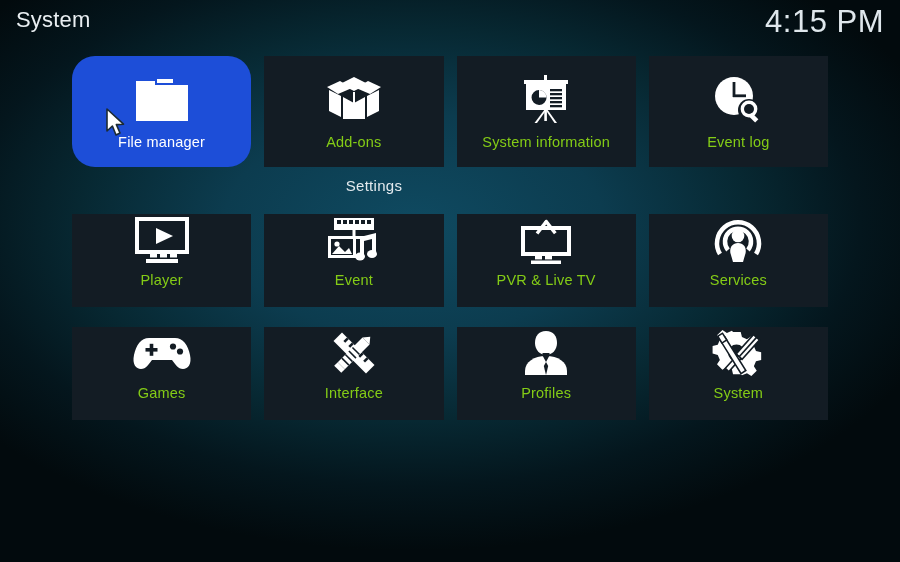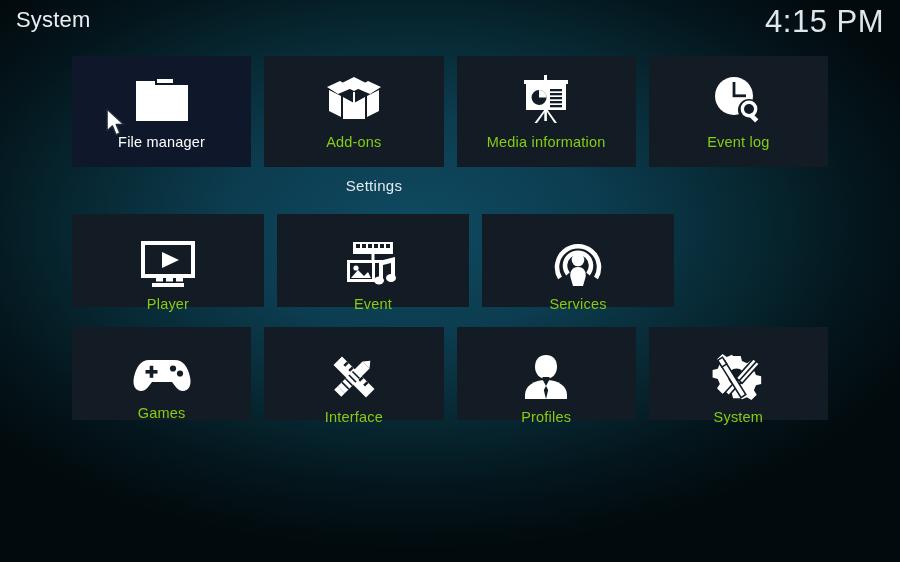--- a/index.html
+++ b/index.html
@@ -69,23 +69,24 @@
     width: 192px;
     background: #131c24;
     display: flex;
     flex-direction: column;
     align-items: center;
     justify-content: flex-start;
     box-sizing: border-box;
     cursor: pointer;
   }
   .tile.row1 { height: 111px; padding-top: 18px; }
-  .tile.rowN { height: 93px; padding-top: 26px; }
+  .tile.rowN { height: 93px; padding-top: 2px; }
   .tile.focused {
-    background: #0f172a;
+    background: #1d4ed8;
+    border-radius: 23px;
   }
   .tile-icon {
     width: 64px;
     height: 52px;
     display: flex;
     align-items: center;
     justify-content: center;
   }
   .tile.rowN .tile-icon { height: 48px; }
   .tile-icon svg { display: block; }
@@ -173,21 +174,21 @@
             <rect x="31" y="14" width="12" height="2.3" fill="#131c24"></rect>
             <rect x="31" y="18" width="12" height="2.3" fill="#131c24"></rect>
             <rect x="31" y="22" width="12" height="2.3" fill="#131c24"></rect>
             <rect x="31" y="26" width="12" height="2.3" fill="#131c24"></rect>
             <rect x="31" y="30" width="12" height="2.3" fill="#131c24"></rect>
             <path fill="#ffffff" d="M26 34 L28 34 L18 48 L15.5 48 Z"></path>
             <path fill="#ffffff" d="M26 34 L28 34 L38 48 L35.5 48 Z"></path>
             <rect x="25.3" y="33" width="2.6" height="13" fill="#ffffff"></rect>
           </svg>
         </span>
-        <span class="tile-label">Media information</span>
+        <span class="tile-label">System information</span>
       </div>
 
       <div class="tile row1">
         <span class="tile-icon">
           <svg width="54" height="50" viewBox="0 0 54 50">
             <circle cx="23" cy="21" r="19" fill="#ffffff"></circle>
             <rect x="21.6" y="7" width="2.8" height="15" fill="#131c24"></rect>
             <rect x="22" y="19.4" width="13" height="2.8" fill="#131c24"></rect>
             <circle cx="38" cy="35" r="11" fill="#131c24"></circle>
             <circle cx="38" cy="34" r="8.4" fill="#ffffff"></circle>
@@ -237,20 +238,33 @@
             <circle cx="13" cy="28" r="2.6" fill="#ffffff"></circle>
             <path fill="#ffffff" d="M8 38 L15 30 L21 36 L25 32 L28 38 Z"></path>
             <path fill="#ffffff" d="M36 21 L52 17 L52 38 L48 38 L48 23 L40 25 L40 40 L36 40 Z"></path>
             <ellipse cx="36" cy="40.5" rx="5" ry="4" fill="#ffffff"></ellipse>
             <ellipse cx="48" cy="38" rx="5" ry="4" fill="#ffffff"></ellipse>
           </svg>
         </span>
         <span class="tile-label">Event</span>
       </div>
 
+      <div class="tile rowN">
+        <span class="tile-icon">
+          <svg width="62" height="48" viewBox="0 0 62 48">
+            <rect x="26" y="3" width="3.4" height="16" fill="#ffffff" transform="rotate(38 27 10)"></rect>
+            <rect x="33" y="3" width="3.4" height="16" fill="#ffffff" transform="rotate(-38 35 10)"></rect>
+            <rect x="8" y="12" width="46" height="26" fill="none" stroke="#ffffff" stroke-width="4"></rect>
+            <rect x="20" y="40" width="7" height="3.4" fill="#ffffff"></rect>
+            <rect x="30" y="40" width="7" height="3.4" fill="#ffffff"></rect>
+            <rect x="16" y="44.5" width="30" height="3.5" fill="#ffffff"></rect>
+          </svg>
+        </span>
+        <span class="tile-label">PVR &amp; Live TV</span>
+      </div>
 
       <div class="tile rowN">
         <span class="tile-icon">
           <svg width="54" height="48" viewBox="0 0 54 48">
             <path d="M9 38 A21 21 0 1 1 45 38" fill="none" stroke="#ffffff" stroke-width="4.5"></path>
             <path d="M17 34 A13 13 0 1 1 37 34" fill="none" stroke="#ffffff" stroke-width="4.5"></path>
             <circle cx="27" cy="20" r="6.3" fill="#ffffff"></circle>
             <path fill="#ffffff" d="M27 27 c-6 0 -8.5 5 -7.6 10 L22 46 L32 46 L34.6 37 C35.5 32 33 27 27 27 Z"></path>
           </svg>
         </span>

